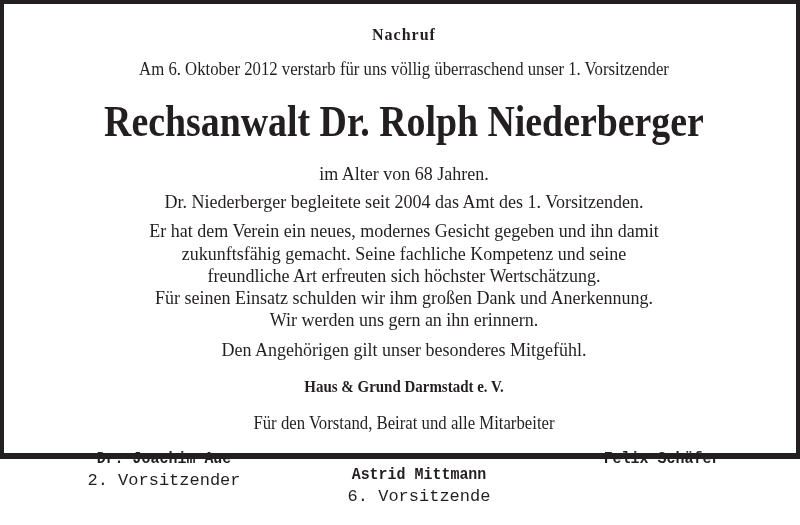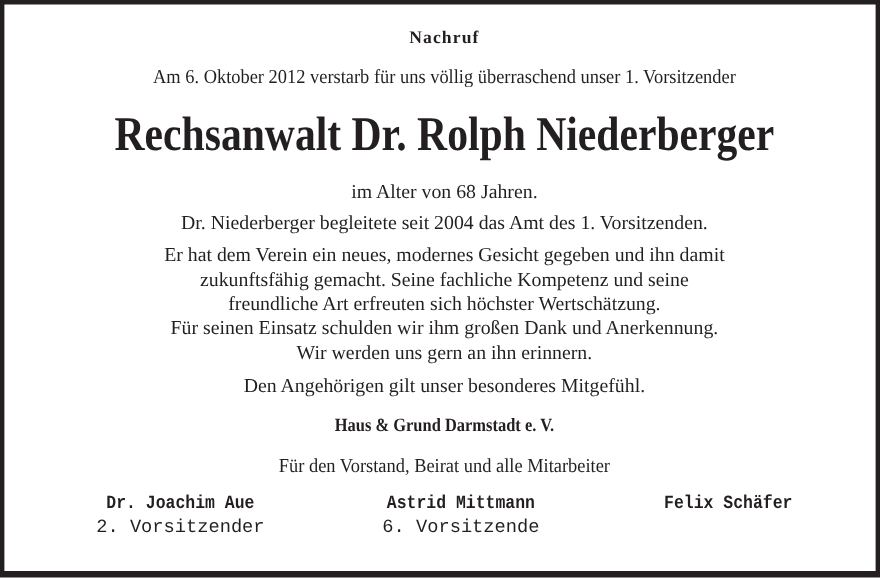--- a/index.html
+++ b/index.html
@@ -1,17 +1,17 @@
 <!DOCTYPE html>
 <html><head>
 <meta charset="utf-8">
 <style>
   html,body{margin:0;padding:0;background:#fff;}
   body{width:800px;height:525px;overflow:hidden;}
-  .frame{position:absolute;left:0;top:0;width:800px;height:525px;box-sizing:border-box;border:4px solid #231f20;border-bottom-width:6px;background:#fff;}
+  .frame{position:absolute;left:0;top:0;width:800px;height:459px;box-sizing:border-box;border:4px solid #231f20;border-bottom-width:6px;background:#fff;}
   .t{position:absolute;left:0;width:800px;text-align:center;color:#231f20;font-family:"Liberation Serif","DejaVu Serif",serif;white-space:nowrap;}
   .b{font-weight:bold;}
   .col{position:absolute;width:260px;text-align:center;color:#231f20;font-family:Liberation Mono, monospace;}
   .col .n{font-weight:bold;font-size:17px;line-height:22px;display:block;transform:scaleX(0.88);}
   .col .r{font-size:17px;line-height:22px;display:block;}
 </style>
 </head>
 <body>
 
 <div class="frame">
@@ -26,20 +26,20 @@
   <div class="t" style="top:283px;font-size:18px;line-height:22px;">Für seinen Einsatz schulden wir ihm großen Dank und Anerkennung.</div>
   <div class="t" style="top:305px;font-size:18px;line-height:22px;">Wir werden uns gern an ihn erinnern.</div>
   <div class="t" style="top:336px;font-size:18px;">Den Angehörigen gilt unser besonderes Mitgefühl.</div>
   <div class="t b" style="top:373px;font-size:17px;transform:scaleX(0.88);">Haus &amp; Grund Darmstadt e. V.</div>
   <div class="t" style="top:409px;font-size:18px;transform:scaleX(0.93);">Für den Vorstand, Beirat und alle Mitarbeiter</div>
 
   <div class="col" style="left:30px;top:444px;">
     <span class="n">Dr. Joachim Aue</span>
     <span class="r">2. Vorsitzender</span>
   </div>
-  <div class="col" style="left:285px;top:444px;">
+  <div class="col" style="left:285px;top:460px;">
     <span class="n">Astrid Mittmann</span>
     <span class="r">6. Vorsitzende</span>
   </div>
   <div class="col" style="left:528px;top:444px;">
     <span class="n">Felix Schäfer</span>
   </div>
 </div>
 
 </body></html>

